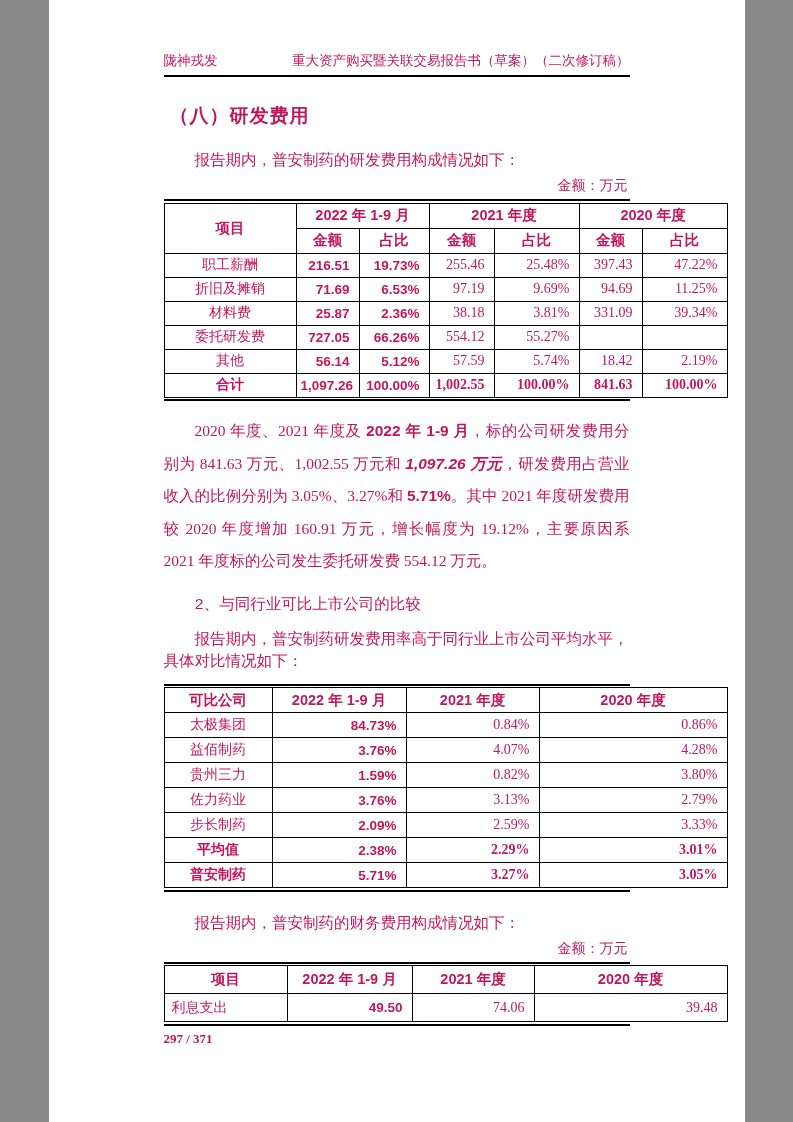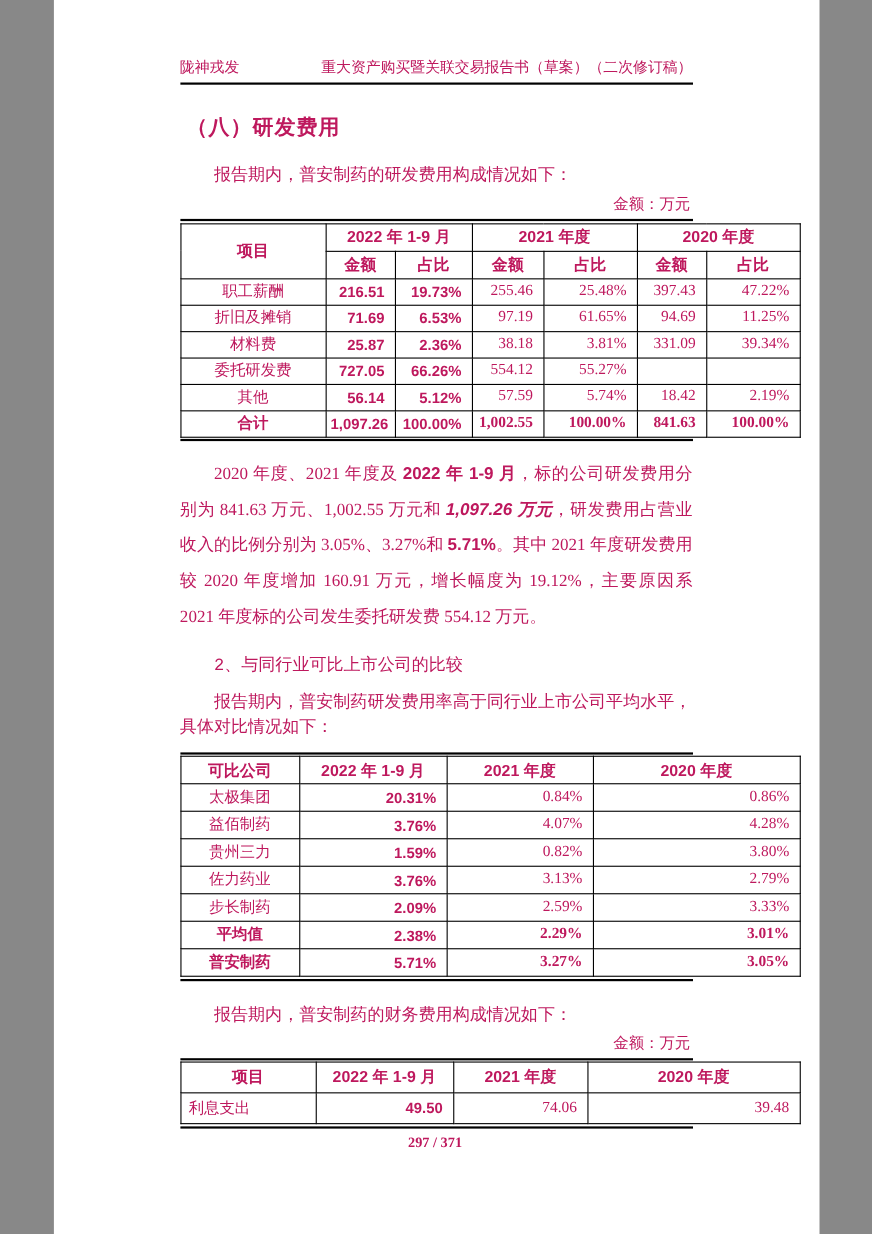--- a/index.html
+++ b/index.html
@@ -51,21 +51,21 @@
   td.b2022 { font-family:"Liberation Sans","DejaVu Sans",sans-serif; font-weight:bold; font-size:13.5px; }
   tr.boldrow td { font-weight:bold; }
   tr.boldrow td.label { font-family:"Liberation Sans","DejaVu Sans",sans-serif; }
 
   .t3 td.label { text-align:left; padding-left:7px; }
   .t2 td, .t2 th { height:25px; }
   .t3 td { height:28px; }
   .t3 th { height:28px; }
 
   .page-num {
-    text-align:center; font-weight:bold; font-size:13px; margin-top:5px; padding-right:2px;
+    text-align:left; font-weight:bold; font-size:13px; margin-top:5px; padding-right:2px;
   }
   .mt-sec9 { margin-top:20px; }
 </style>
 </head>
 <body>
 
 <div class="page">
   <div class="content">
 
     <div class="doc-header">
@@ -114,21 +114,21 @@
               <td class="num">255.46</td>
               <td class="num">25.48%</td>
               <td class="num">397.43</td>
               <td class="num">47.22%</td>
             </tr>
             <tr>
               <td class="label">折旧及摊销</td>
               <td class="num b2022">71.69</td>
               <td class="num b2022">6.53%</td>
               <td class="num">97.19</td>
-              <td class="num">61.65%</td>
+              <td class="num">9.69%</td>
               <td class="num">94.69</td>
               <td class="num">11.25%</td>
             </tr>
             <tr>
               <td class="label">材料费</td>
               <td class="num b2022">25.87</td>
               <td class="num b2022">2.36%</td>
               <td class="num">38.18</td>
               <td class="num">3.81%</td>
               <td class="num">331.09</td>
@@ -183,21 +183,21 @@
           <tr>
             <th>可比公司</th>
             <th>2022 年 1-9 月</th>
             <th>2021 年度</th>
             <th>2020 年度</th>
           </tr>
         </thead>
         <tbody>
             <tr>
               <td class="label">太极集团</td>
-              <td class="num b2022">20.31%</td>
+              <td class="num b2022">84.73%</td>
               <td class="num">0.84%</td>
               <td class="num">0.86%</td>
             </tr>
             <tr>
               <td class="label">益佰制药</td>
               <td class="num b2022">3.76%</td>
               <td class="num">4.07%</td>
               <td class="num">4.28%</td>
             </tr>
             <tr>

